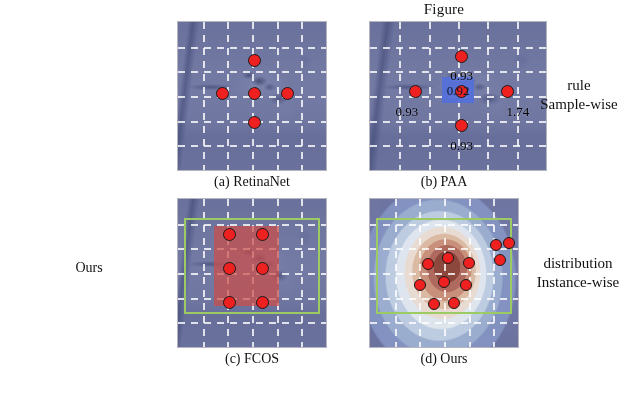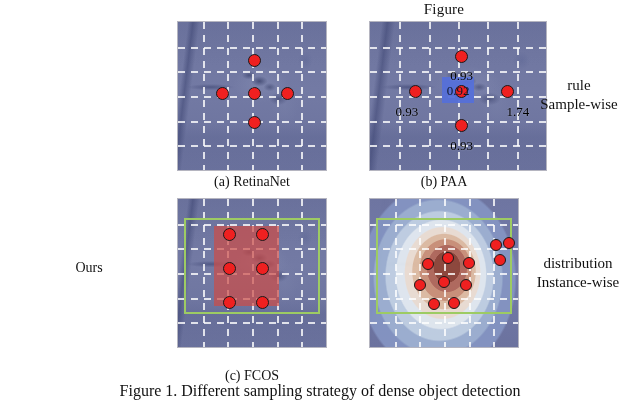--- a/index.html
+++ b/index.html
@@ -287,21 +287,21 @@
     </div>
     <div class="gt-box" style="left:4%; top:13%; width:92%; height:65%;"></div>
     <div class="center-region" style="left:24%; top:18%; width:44%; height:54%;"></div>
     <span class="dot" style="left:35%; top:24%"></span>
     <span class="dot" style="left:57%; top:24%"></span>
     <span class="dot" style="left:35%; top:47%"></span>
     <span class="dot" style="left:57%; top:47%"></span>
     <span class="dot" style="left:35%; top:70%"></span>
     <span class="dot" style="left:57%; top:70%"></span>
   </div>
-  <div class="sub-caption" style="left:178px; top:368px; width:148px;">(c) FCOS</div>
+  <div class="sub-caption" style="left:178px; top:351px; width:148px;">(c) FCOS</div>
 
   <div class="panel" id="panel-ours" style="left:370px; top:199px; width:148px; height:148px;">
     <div class="cheetah-blue"></div>
     <div class="contour"></div>
     <div class="grid-lines">
       <i class="v" style="left:16.6%"></i>
         <i class="v" style="left:33.3%"></i>
       <i class="v" style="left:50%"></i>
         <i class="v" style="left:66.6%"></i>
       <i class="v" style="left:83.3%"></i>
@@ -317,25 +317,25 @@
     <span class="dot sm" style="left:67%; top:43%"></span>
     <span class="dot sm" style="left:34%; top:58%"></span>
     <span class="dot sm" style="left:50%; top:56%"></span>
     <span class="dot sm" style="left:65%; top:58%"></span>
     <span class="dot sm" style="left:43%; top:71%"></span>
     <span class="dot sm" style="left:57%; top:70%"></span>
     <span class="dot sm" style="left:85%; top:31%"></span>
     <span class="dot sm" style="left:94%; top:30%"></span>
     <span class="dot sm" style="left:88%; top:41%"></span>
   </div>
+  <div class="sub-caption" style="left:370px; top:351px; width:148px;">(d) Ours</div>
 
   <div class="row-label" style="left:518px; top:76px; width:122px;">
     <div>rule</div>
     <div>Sample-wise</div>
   </div>
   <div class="row-label" style="left:516px; top:254px; width:124px;">
     <div>distribution</div>
     <div>Instance-wise</div>
   </div>
 
-  <div id="figure-caption">Figure 1.  Different sampling strategy of dense object detection</div>
 
 </div>
 
 </body></html>

